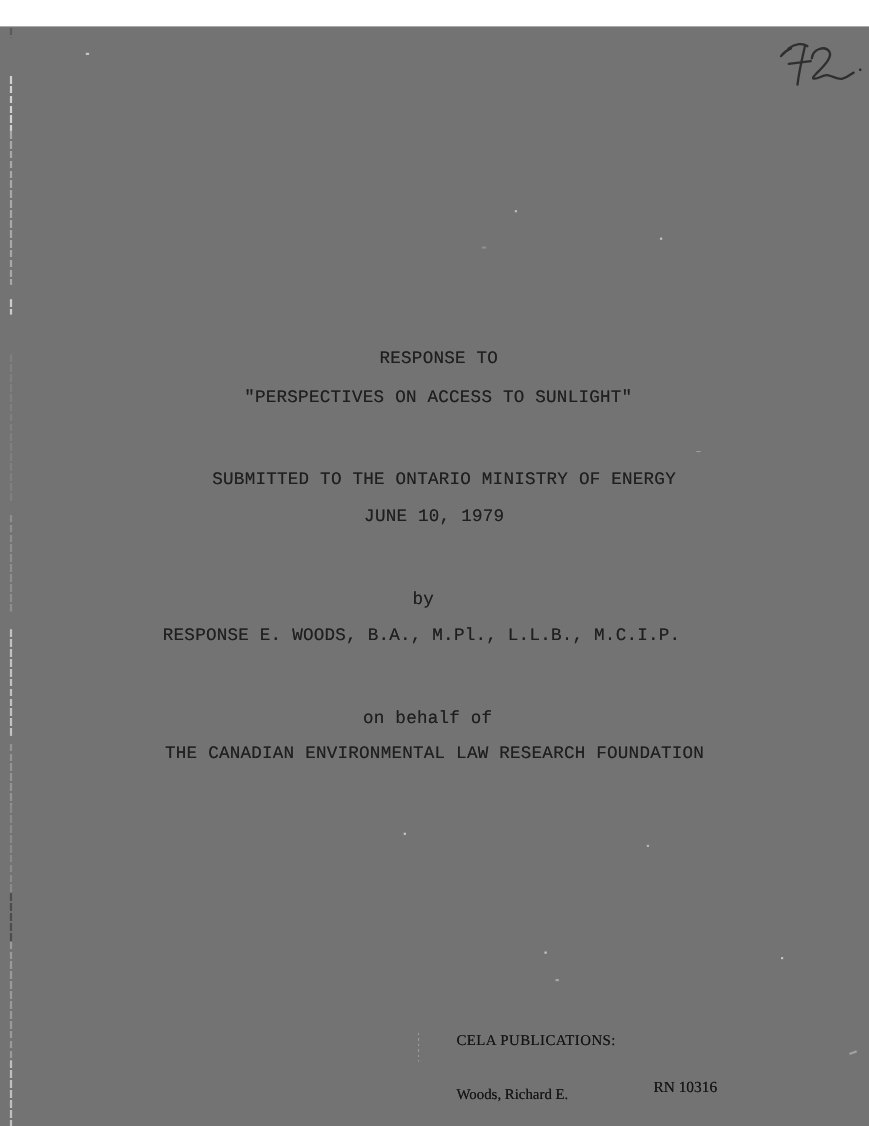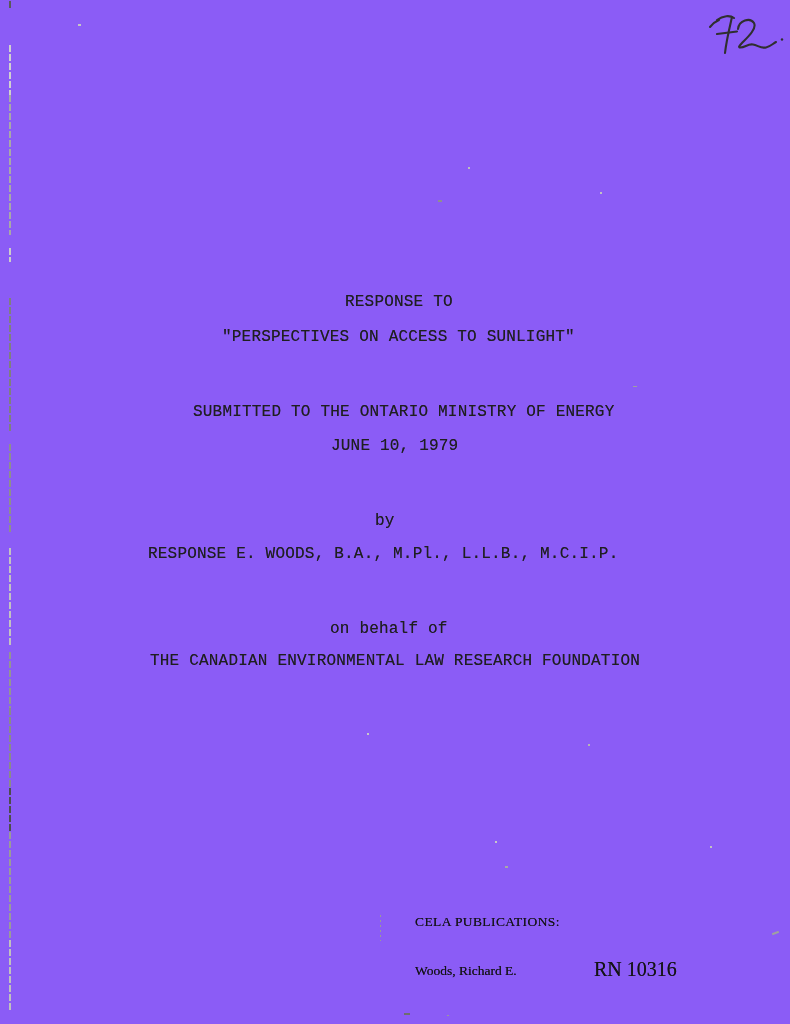--- a/index.html
+++ b/index.html
@@ -5,21 +5,22 @@
   html,body{margin:0;padding:0;}
   body{
     width:790px;height:1024px;
     background:#ffffff;
     position:relative;
     overflow:hidden;
     font-family:"Liberation Sans", sans-serif;
   }
   .page{
     position:absolute;inset:0;
-    background:#8b5cf6;
+    background:#737373;
+    margin-top:24px;
   }
   
   .tw{
     position:absolute;
     font-family:"Liberation Mono","DejaVu Sans Mono",monospace;
     font-size:16px;line-height:1.2;
     color:#1f1f1f;
     letter-spacing:0.2px;
     white-space:pre;
     text-shadow:0 0 0.5px rgba(15,15,15,0.6);
@@ -39,21 +40,21 @@
     font-family:"Liberation Serif","DejaVu Serif",serif;
     font-size:13.5px;line-height:16.2px;
     color:#141414;
     text-shadow:0 0 0.5px rgba(0,0,0,0.65);
     white-space:pre;
   }
   .stamp .hdr{letter-spacing:0.4px;}
   .stamp-rn{
     position:absolute;left:594px;top:958px;
     font-family:"Liberation Serif","DejaVu Serif",serif;
-    font-size:20px;color:#141414;
+    font-size:14px;color:#141414;
     text-shadow:0 0 0.5px rgba(0,0,0,0.65);
   }
 
   
   .handwritten{position:absolute;left:686px;top:6px;width:100px;height:52px;}
 
   
   .edge-seg{
     position:absolute;left:9px;width:2px;
     background-image:repeating-linear-gradient(to bottom, currentColor 0 7px, transparent 7px 9px);

